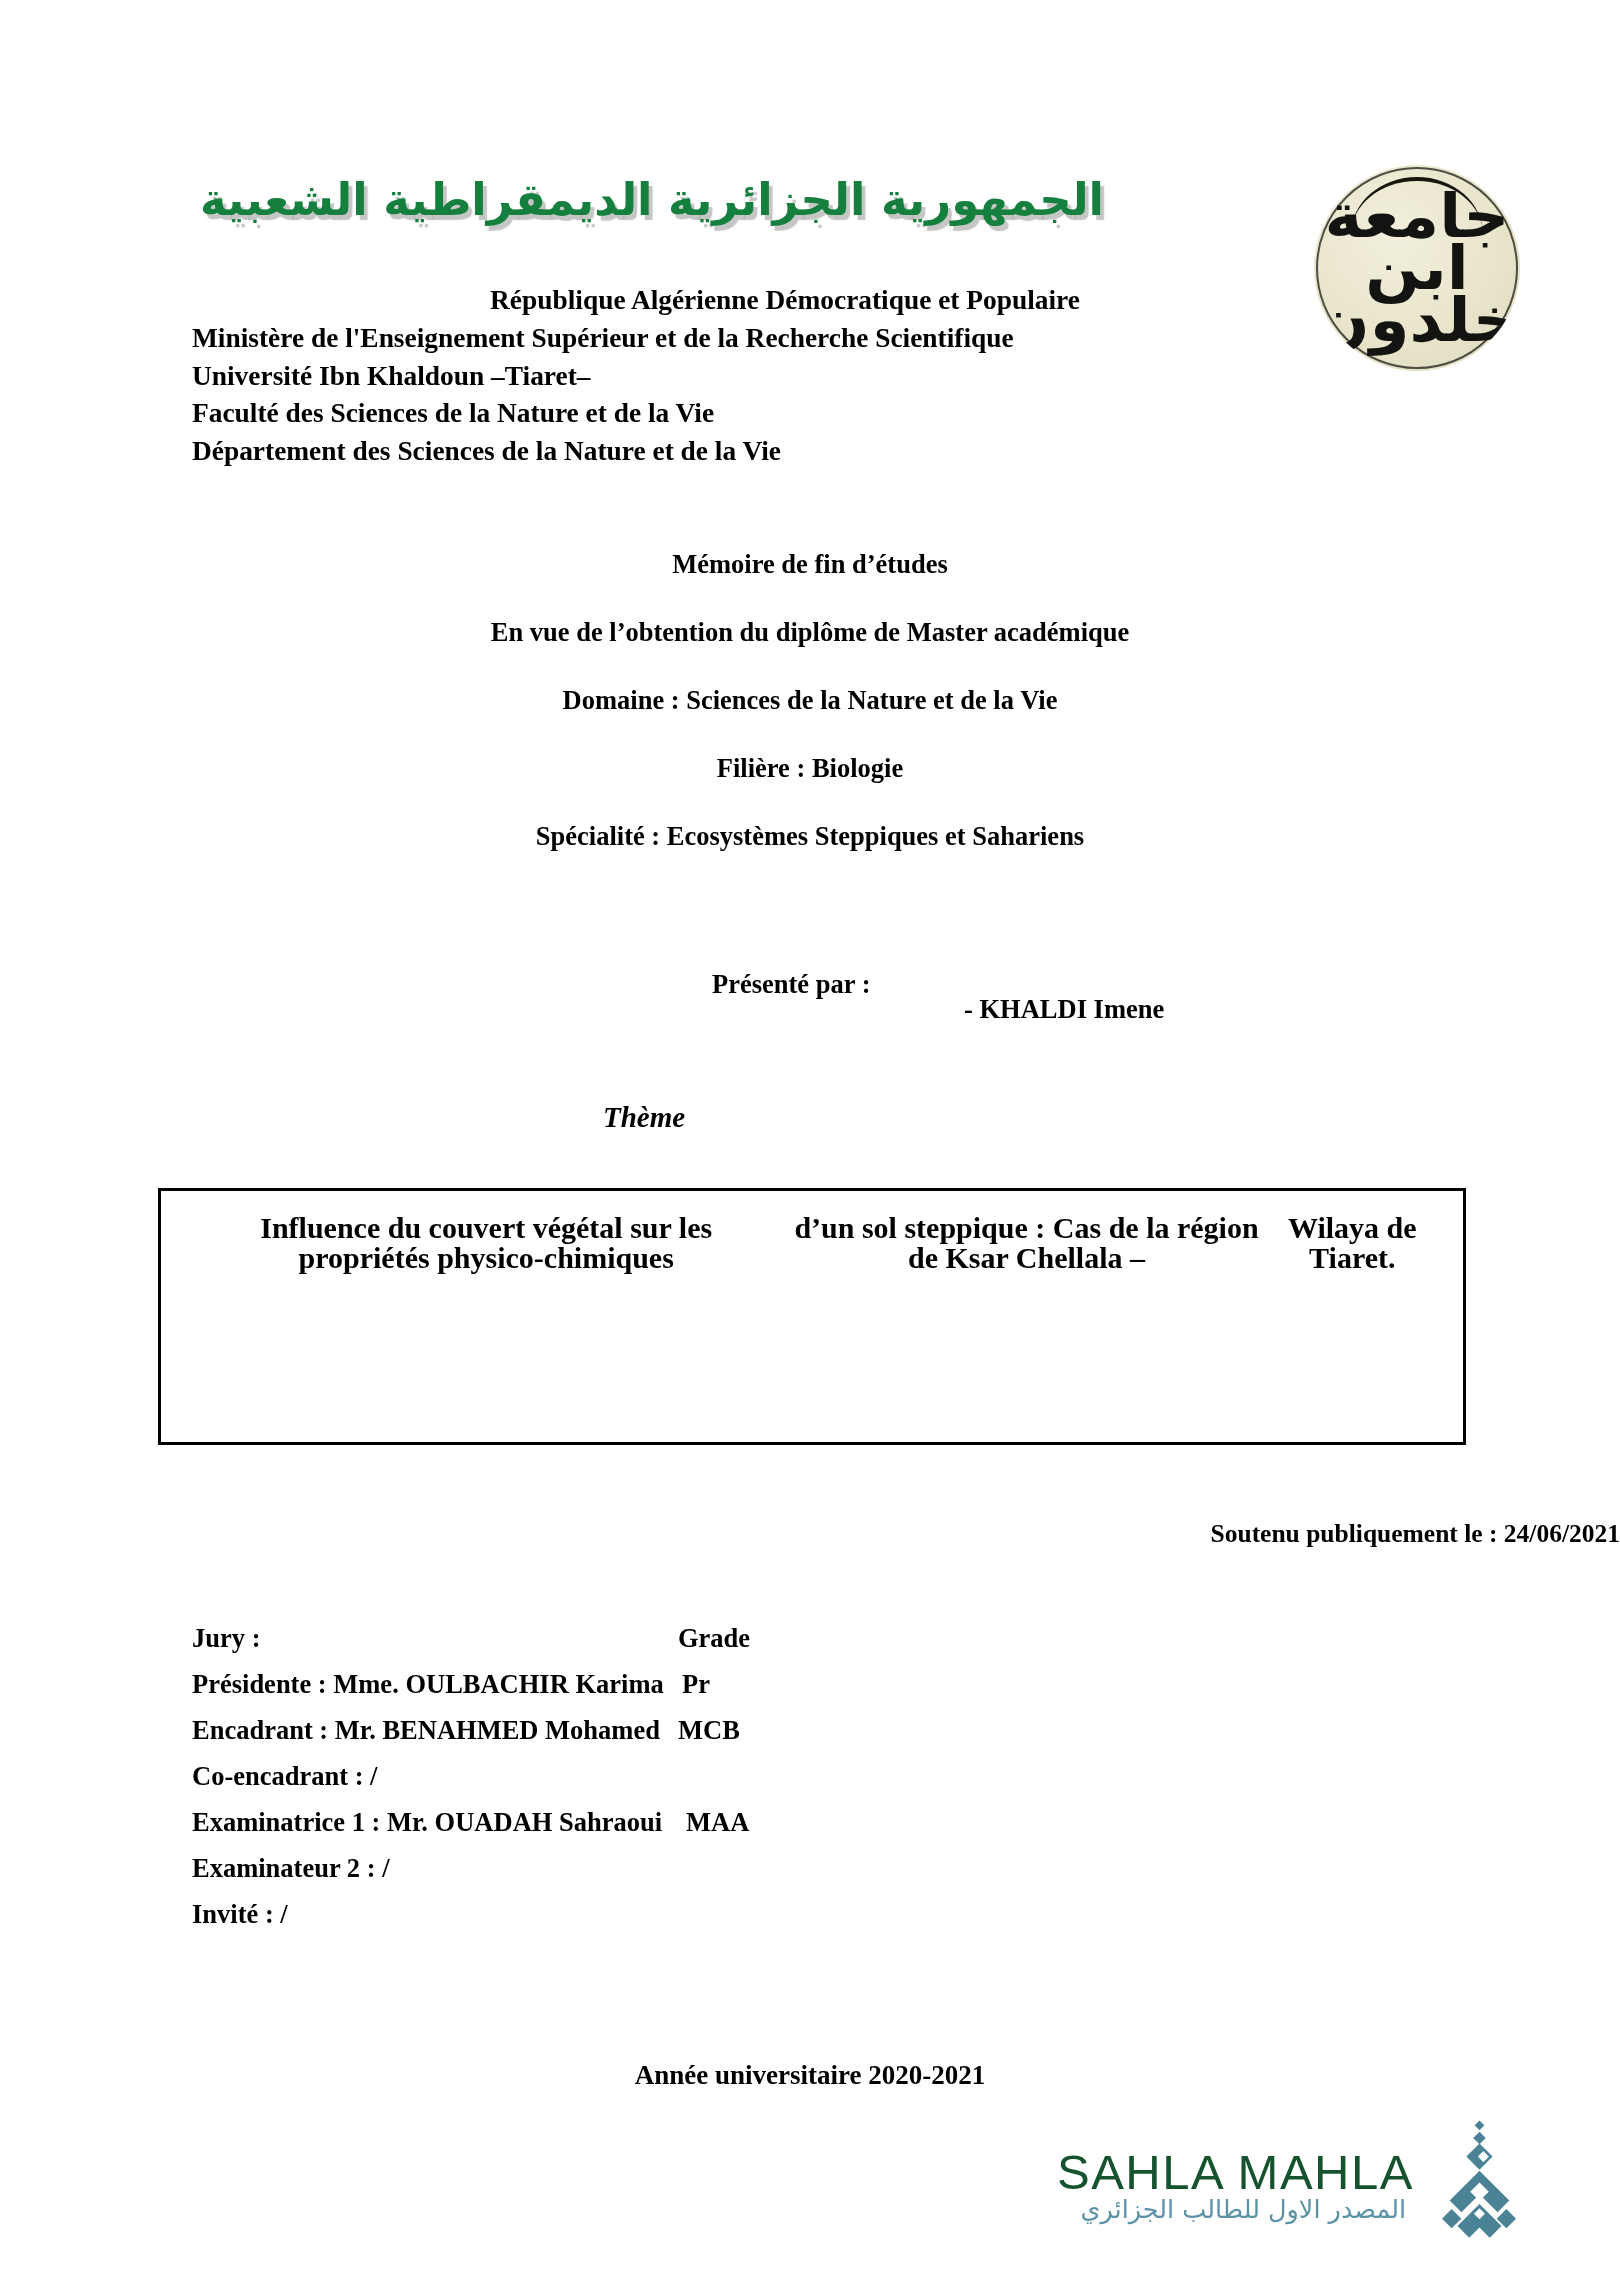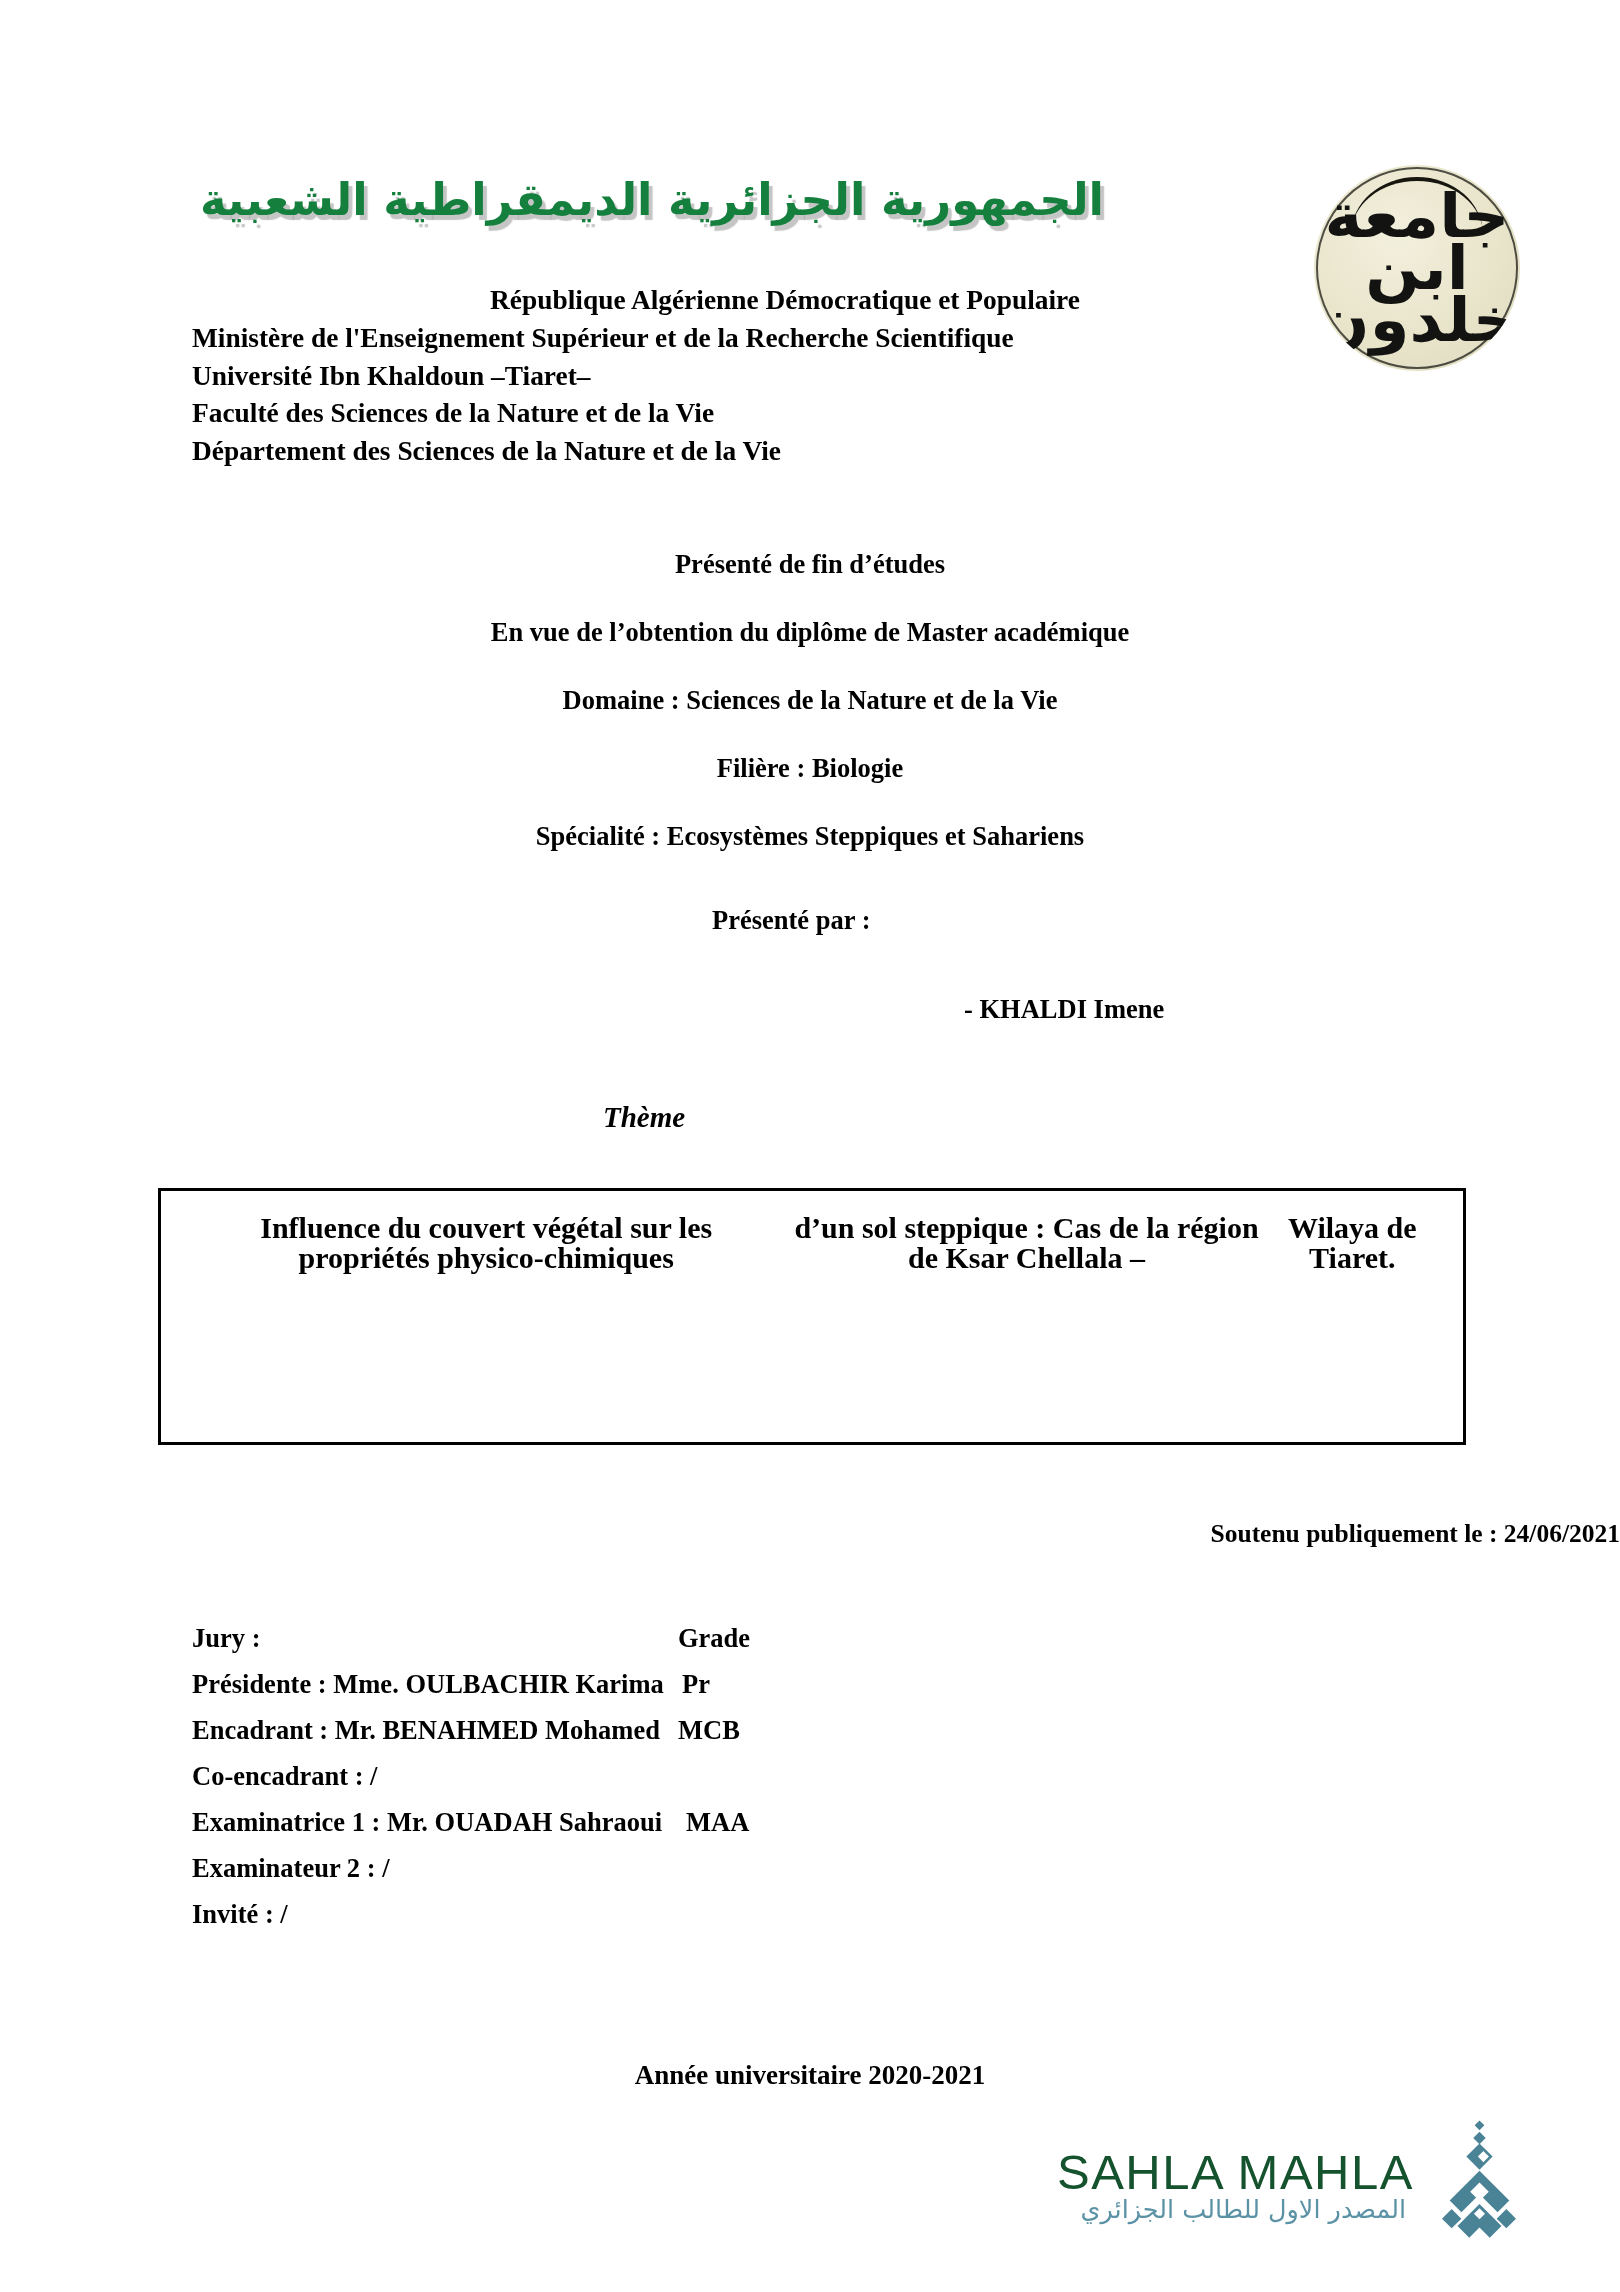--- a/index.html
+++ b/index.html
@@ -106,21 +106,21 @@
     font-weight: 700;
   }
   .degree-block .deg-line {
     margin-bottom: 37px;
   }
 
   
   .presented-label {
     position: absolute;
     left: 712px;
-    top: 905px;
+    top: 969px;
     font-size: 26.5px;
     font-weight: 700;
   }
   .presented-author {
     position: absolute;
     left: 964px;
     top: 994px;
     font-size: 26.5px;
     font-weight: 700;
   }
@@ -261,21 +261,21 @@
 
   <div class="institution">
     <div class="line-indent nowrap">République Algérienne Démocratique et Populaire</div>
     <div class="nowrap">Ministère de l'Enseignement Supérieur et de la Recherche Scientifique</div>
     <div class="nowrap">Université Ibn Khaldoun –Tiaret–</div>
     <div class="nowrap">Faculté des Sciences de la Nature et de la Vie</div>
     <div class="nowrap">Département des Sciences de la Nature et de la Vie</div>
   </div>
 
   <div class="degree-block">
-    <div class="deg-line">Présenté de fin d’études</div>
+    <div class="deg-line">Mémoire de fin d’études</div>
     <div class="deg-line">En vue de l’obtention du diplôme de Master académique</div>
     <div class="deg-line">Domaine : Sciences de la Nature et de la Vie</div>
     <div class="deg-line">Filière : Biologie</div>
     <div class="deg-line">Spécialité : Ecosystèmes Steppiques et Sahariens</div>
   </div>
 
   <div class="presented-label">Présenté par :</div>
   <div class="presented-author">- KHALDI Imene</div>
 
   <div class="theme-label">Thème</div>

